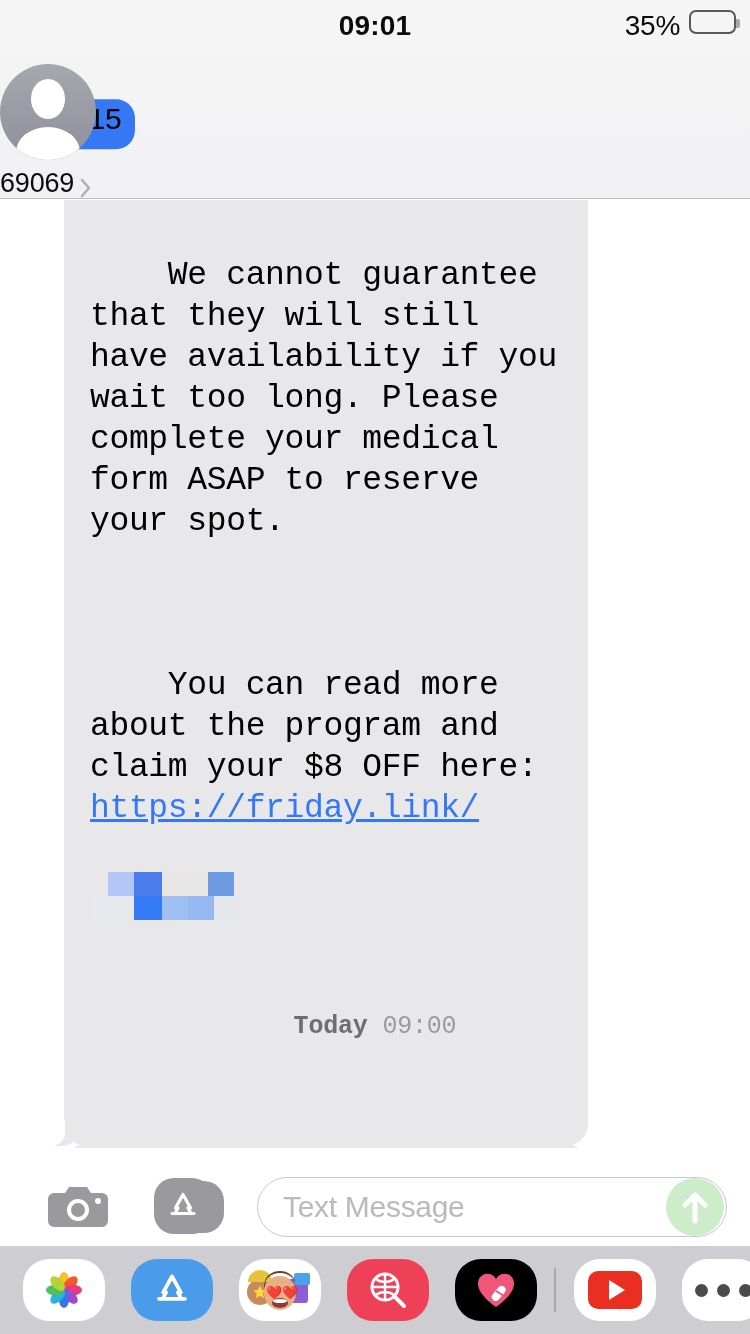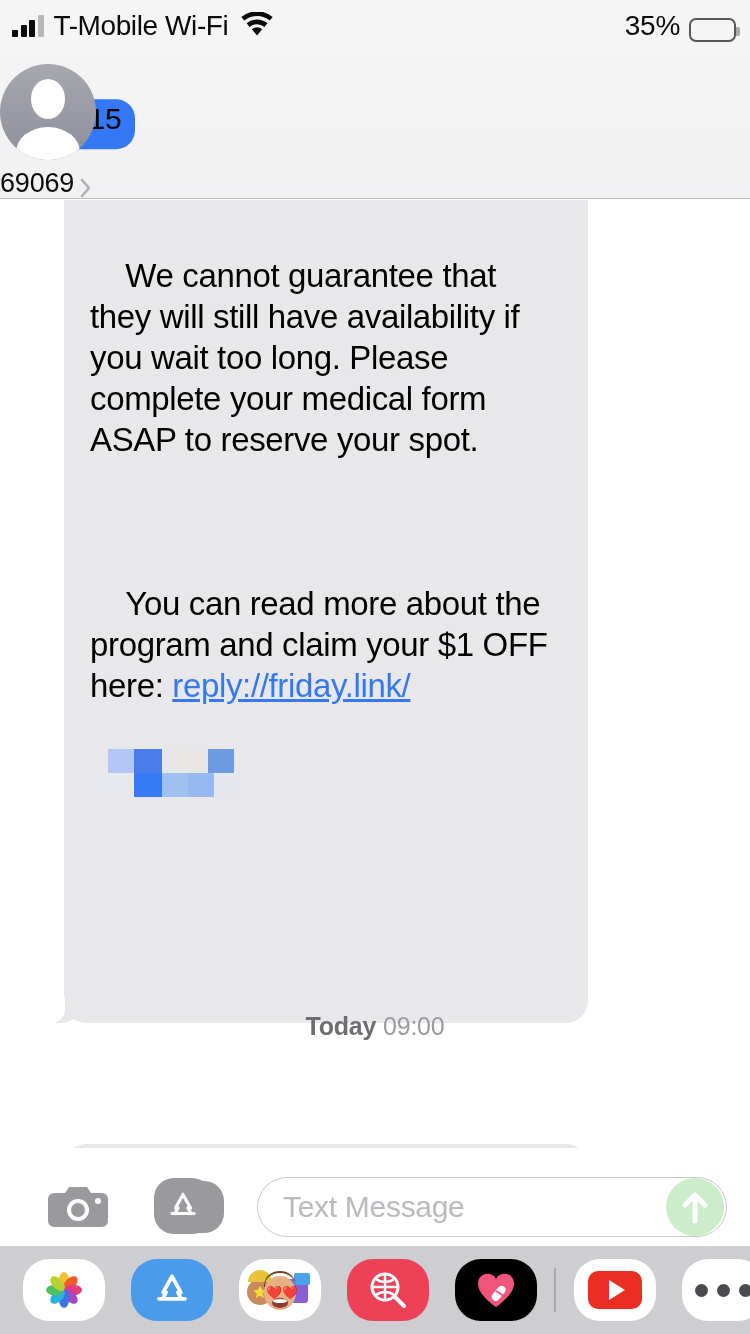--- a/index.html
+++ b/index.html
@@ -24,21 +24,21 @@
   .signal i:nth-child(1){ height:7px; }
   .signal i:nth-child(2){ height:12px; }
   .signal i:nth-child(3){ height:17px; }
   .signal i:nth-child(4){ height:22px; background:#b7b7b9; }
   .carrier{ font-size:28px; color:#0b0b0b; letter-spacing:-0.4px; font-weight:400; }
   .wifi{ margin-left:2px; }
   .sb-time{
     position:absolute; left:0; width:750px; text-align:center;
     font-size:28px; font-weight:700; color:#0b0b0b; letter-spacing:0.2px;
   }
-  .sb-right{ position:absolute; right:14px; display:flex; align-items:flex-end; gap:9px; }
+  .sb-right{ position:absolute; right:14px; display:flex; align-items:flex-start; gap:9px; }
   .batt-pct{ font-size:28px; color:#0b0b0b; letter-spacing:-0.3px; }
   .batt{
     width:47px; height:24px; border:2.5px solid #58585b; border-radius:7px;
     position:relative; padding:2.5px;
   }
   .batt::after{
     content:""; position:absolute; right:-6px; top:7px; width:4px; height:9px;
     background:#a9a9ad; border-radius:0 2px 2px 0;
   }
   .batt-fill{ height:100%; background:#0b0b0b; border-radius:3px; }
@@ -77,21 +77,21 @@
   }
   .contact-name{
     margin-top:8px; display:flex; align-items:center; gap:6px;
     font-size:27px; color:#0b0b0b; letter-spacing:-0.2px;
   }
   .chev-small{ width:11px; height:20px; }
 
   
   .thread{
     position:absolute; top:200px; left:0; width:750px; height:948px;
-    background:#ffffff; overflow:hidden;
+    background:#ffffff; overflow:hidden;font-family:Liberation Mono, monospace;
   }
   .bubble{
     position:relative; max-width:524px;
     font-size:33px; line-height:41px; letter-spacing:-0.35px;
     padding:19px 26px 21px; border-radius:22px;
     word-wrap:break-word; white-space:pre-wrap;
   }
   .in{
     background:#e8e8ea; color:#000; margin-left:32px;
   }
@@ -187,36 +187,21 @@
   .dots i{ width:13px; height:13px; border-radius:50%; background:#4a4a4f; display:block; }
   .yt{ width:54px; height:38px; background:#ea2f22; border-radius:10px;
        display:flex; align-items:center; justify-content:center; }
   .yt::after{ content:""; border-left:16px solid #fff; border-top:10px solid transparent;
               border-bottom:10px solid transparent; margin-left:4px; }
 </style>
 </head>
 <body>
 
 <div class="status-bar">
-  <div class="sb-left">
-    <span class="signal">
-      <i></i>
-        <i></i>
-        <i></i>
-        <i></i>
-    </span>
-    <span class="carrier">T-Mobile Wi-Fi</span>
-    <span class="wifi">
-      <svg width="34" height="25" viewBox="0 0 34 25">
-        <path d="M17 23.5 11.8 17.2a8.2 8.2 0 0 1 10.4 0z" fill="#0b0b0b"></path>
-        <path d="M6.6 11.3a16.2 16.2 0 0 1 20.8 0l-3 3.6a11.6 11.6 0 0 0-14.8 0z" fill="#0b0b0b"></path>
-        <path d="M1.3 5a24.4 24.4 0 0 1 31.4 0l-3 3.6a19.8 19.8 0 0 0-25.4 0z" fill="#0b0b0b"></path>
-      </svg>
-    </span>
-  </div>
+  <div class="sb-time">09:01</div>
   <div class="sb-right">
     <span class="batt-pct">35%</span>
     <span class="batt">
       <span class="batt-fill" style="width:35%"></span>
     </span>
   </div>
 </div>
 
 <div class="nav">
   <div class="back">
@@ -241,21 +226,21 @@
       </span>
     </div>
   </div>
 </div>
 
 <div class="thread">
 
   <div class="bubble in bubble-1">
     <span>We cannot guarantee that they will still have availability if you wait too long. Please complete your medical form ASAP to reserve your spot.</span>
     <br><br>
-    <span>You can read more about the program and claim your $1 OFF here: </span><a class="msg-link">reply://friday.link/</a>
+    <span>You can read more about the program and claim your $8 OFF here: </span><a class="msg-link">https://friday.link/</a>
     <span class="redact">
       <span style="left:18px;  top:0;   width:26px; height:24px; background:#b3c6f7;"></span>
       <span style="left:44px;  top:0;   width:28px; height:24px; background:#4a7ceb;"></span>
       <span style="left:72px;  top:0;   width:46px; height:24px; background:#e9e7e6;"></span>
       <span style="left:118px; top:0;   width:26px; height:24px; background:#6d9ae2;"></span>
       <span style="left:0;     top:24px;width:44px; height:24px; background:#e7e9ef;"></span>
       <span style="left:44px;  top:24px;width:28px; height:24px; background:#357bf5;"></span>
       <span style="left:72px;  top:24px;width:26px; height:24px; background:#a0c0f2;"></span>
       <span style="left:98px;  top:24px;width:26px; height:24px; background:#96b9f1;"></span>
       <span style="left:124px; top:24px;width:24px; height:24px; background:#e6e7ec;"></span>

